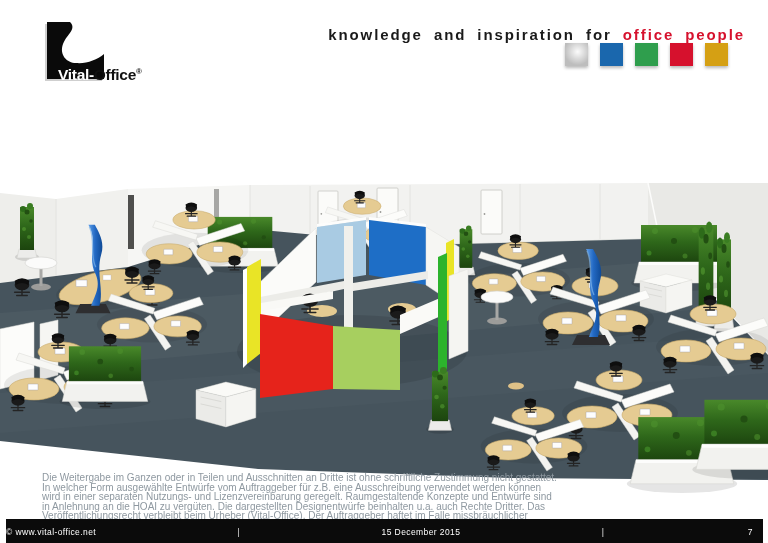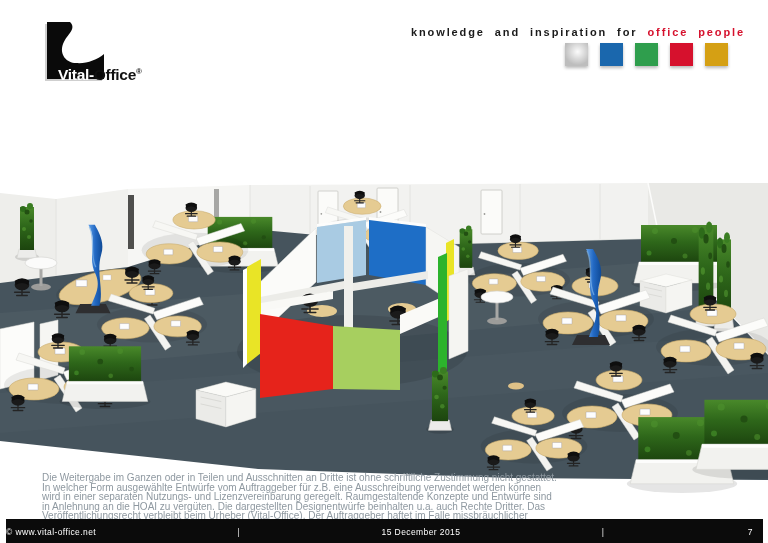--- a/index.html
+++ b/index.html
@@ -7,21 +7,21 @@
          font-family:"Liberation Sans",sans-serif;}
   
   #logo{position:absolute;left:47px;top:22px;width:200px;height:70px;}
   #logo .square{position:absolute;left:0;top:0;width:57px;height:57px;background:#0a0a0a;
                 box-shadow:-2px 2px 0 0 #cfcfcf;}
   #logo .brandtext{position:absolute;left:11px;top:44px;font-size:15.5px;font-weight:bold;
                    letter-spacing:-0.3px;white-space:nowrap;}
   #logo .w{color:#ffffff;} #logo .b{color:#111111;}
   #logo sup{font-size:8px;vertical-align:6px;}
   
-  #tagline{position:absolute;top:26px;right:23px;font-size:11px;font-weight:bold;
+  #tagline{position:absolute;top:26px;right:23px;font-size:15px;font-weight:bold;
            letter-spacing:1.9px;word-spacing:5px;white-space:nowrap;color:#1a1a1a;}
   #tagline .red{color:#d6112d;}
   
   #squares{position:absolute;top:43px;right:40px;display:flex;gap:12px;}
   .sq{width:23px;height:23px;box-shadow:0 2px 3px rgba(0,0,0,0.28);position:relative;}
   .sq.silver::after{content:"";position:absolute;inset:0;
         background:radial-gradient(circle at 55% 38%, rgba(255,255,255,0.95), rgba(255,255,255,0) 70%);}
   
   #title{position:absolute;left:42px;top:99px;font-size:13.5px;font-weight:bold;color:#161616;
          letter-spacing:0.2px;white-space:nowrap;}

